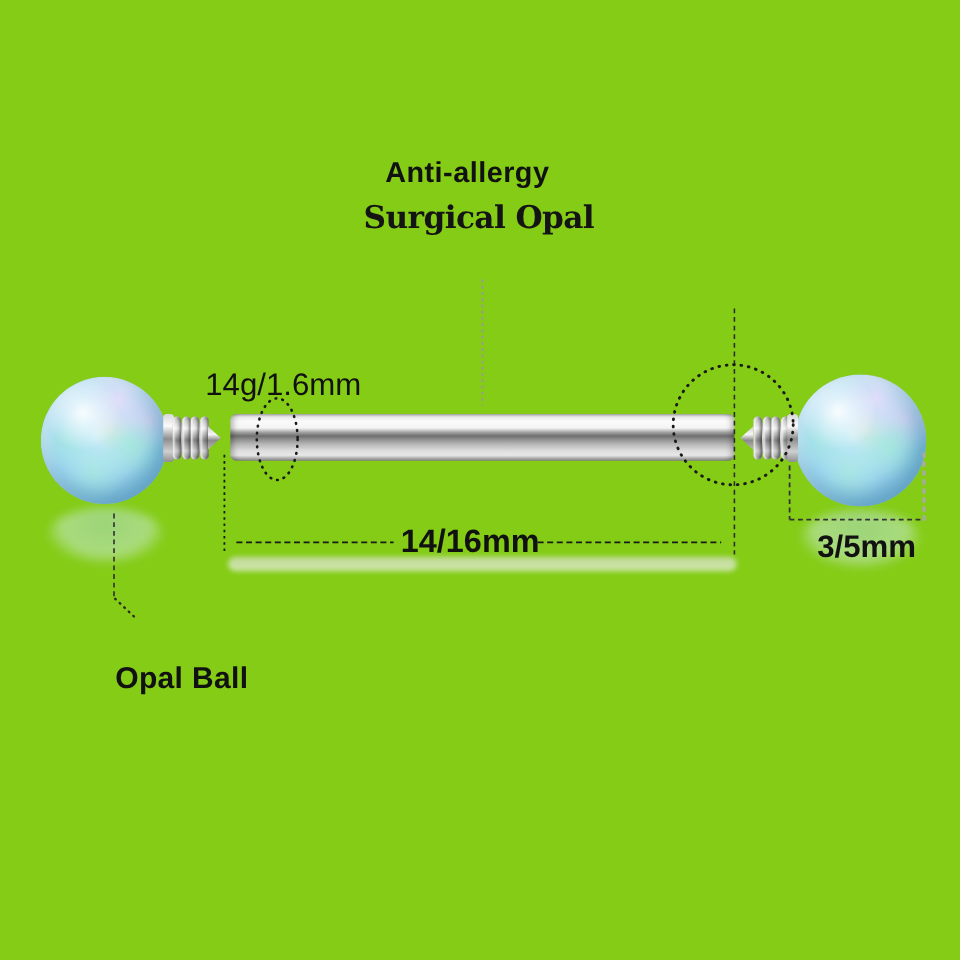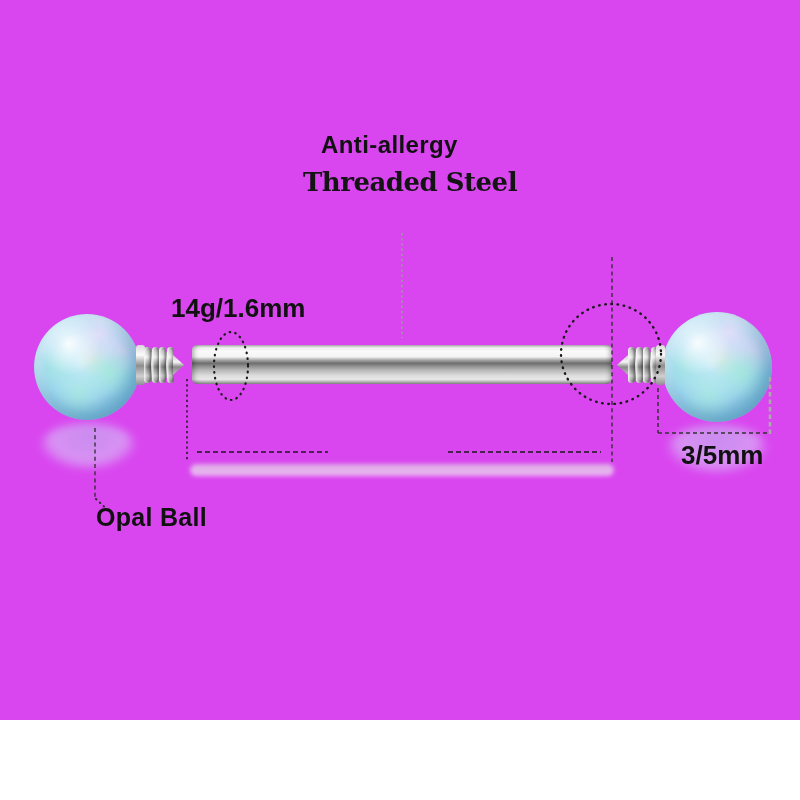--- a/index.html
+++ b/index.html
@@ -1,17 +1,17 @@
 <!DOCTYPE html>
 <html><head>
 <meta charset="utf-8">
 <style>
   html,body{margin:0;padding:0;background:#ffffff;}
   .canvas{
-    position:relative;width:800px;height:720px;background:#d946ef;overflow:hidden;
+    position:relative;width:800px;height:800px;background:#84cc16;overflow:hidden;
     font-family:"Liberation Sans", sans-serif;
   }
   .abs{position:absolute;}
 
   
   .bar{
     left:192px;top:345px;width:420px;height:39px;border-radius:5px;
     background:linear-gradient(180deg,
       #b9b9b9 0%,#ececec 6%,#fafafa 16%,#f4f4f4 30%,
       #9c9c9c 40%,#6e6e6e 47%,#8e8e8e 54%,
@@ -79,24 +79,24 @@
 
   
   svg.annot{left:0;top:0;width:800px;height:800px;pointer-events:none;}
 
   
   .label{position:absolute;white-space:nowrap;color:#111;line-height:1.15;}
   .t-anti{left:321px;top:131px;font-size:24px;font-weight:600;letter-spacing:.4px;}
   .t-steel{left:303px;top:168px;font-size:26px;font-weight:700;letter-spacing:-.5px;
            font-family:"DejaVu Serif","Liberation Serif",serif;color:#141414;}
   .t-threaded{left:522px;top:226px;font-size:24px;font-weight:600;letter-spacing:.2px;}
-  .t-gauge{left:171px;top:294px;font-size:26px;font-weight:700;}
+  .t-gauge{left:171px;top:306px;font-size:26px;font-weight:400;}
   .t-length{left:334px;top:436px;font-size:27px;font-weight:700;}
   .t-size{left:681px;top:441px;font-size:26px;font-weight:700;}
-  .t-opal{left:96px;top:503px;font-size:25px;font-weight:600;letter-spacing:.3px;}
+  .t-opal{left:96px;top:551px;font-size:25px;font-weight:600;letter-spacing:.3px;}
 </style>
 </head>
 <body>
 
 <div class="canvas">
 
   <div class="abs bar-reflection"></div>
   <div class="abs ball-reflection refl-left"></div>
   <div class="abs ball-reflection refl-right"></div>
 
@@ -136,18 +136,19 @@
     <path d="M96 499 L114 516" fill="none" stroke="#2b2b2b" stroke-width="2" stroke-dasharray="0.6 4.6" stroke-linecap="round"></path>
     <path d="M187 379 V462" fill="none" stroke="#1a1a1a" stroke-width="1.5" stroke-dasharray="2.2 3"></path>
     <path d="M197 452 H328" fill="none" stroke="#1a1a1a" stroke-width="1.6" stroke-dasharray="5 3"></path>
     <path d="M448 452 H601" fill="none" stroke="#1a1a1a" stroke-width="1.6" stroke-dasharray="5 3"></path>
     <path d="M658 388 V433" fill="none" stroke="#333333" stroke-width="1.5" stroke-dasharray="4 3"></path>
     <path d="M658 433 H770" fill="none" stroke="#333333" stroke-width="1.5" stroke-dasharray="4 3"></path>
     <path d="M770 377 V437" fill="none" stroke="#a9a9a9" stroke-width="2.6" stroke-dasharray="4.5 3"></path>
   </svg>
 
   <div class="label t-anti">Anti-allergy</div>
-  <div class="label t-steel">Threaded Steel</div>
+  <div class="label t-steel">Surgical Opal</div>
   <div class="label t-gauge">14g/1.6mm</div>
+  <div class="label t-length">14/16mm</div>
   <div class="label t-size">3/5mm</div>
   <div class="label t-opal">Opal Ball</div>
 
 </div>
 
 </body></html>

